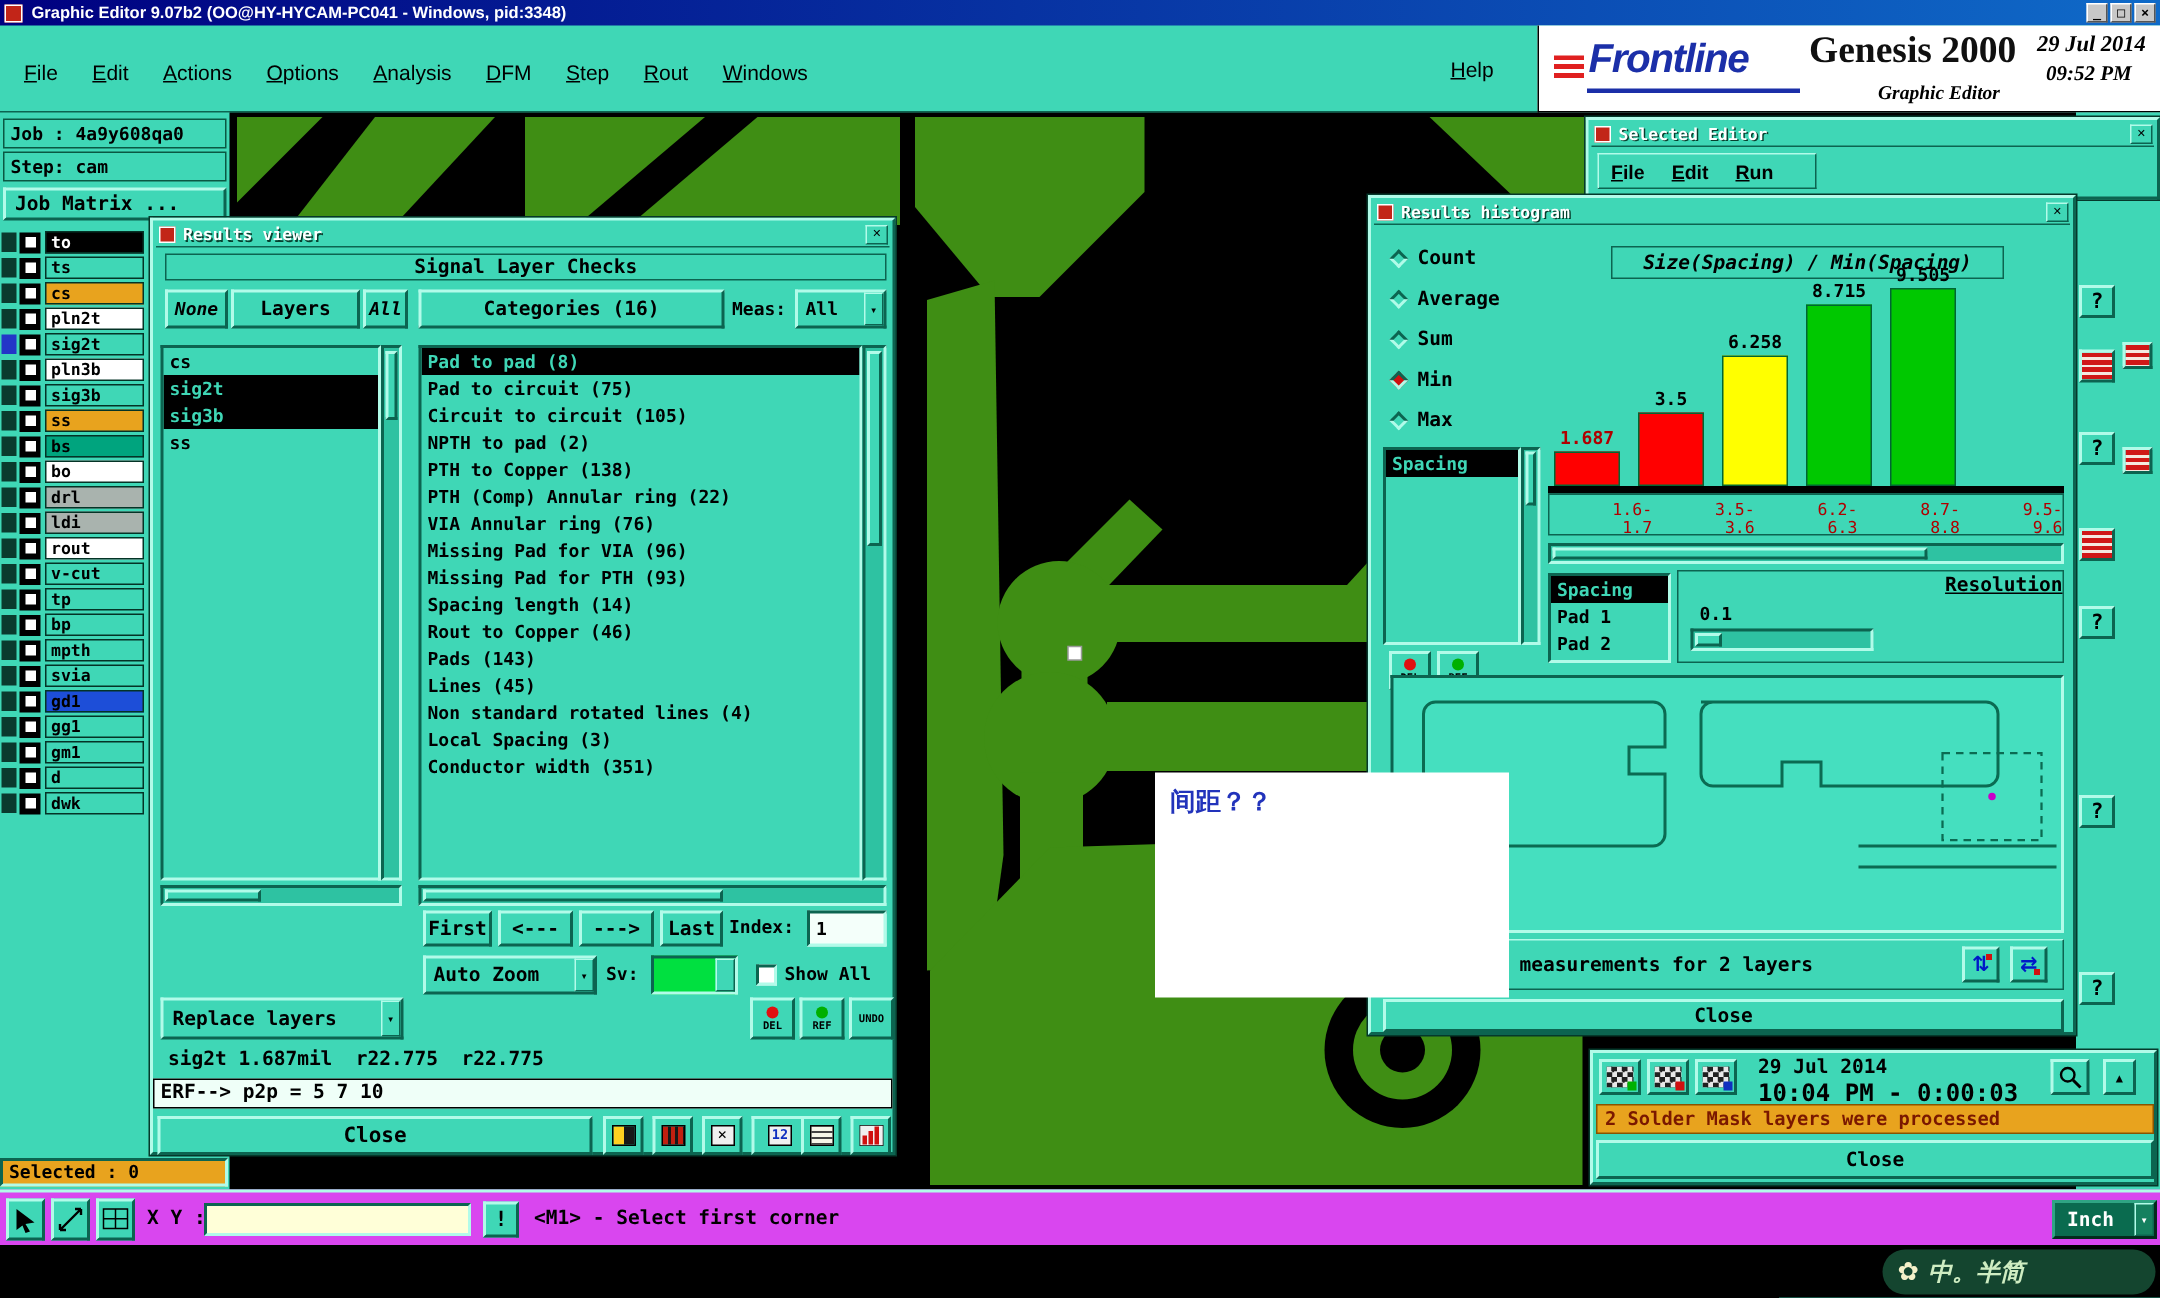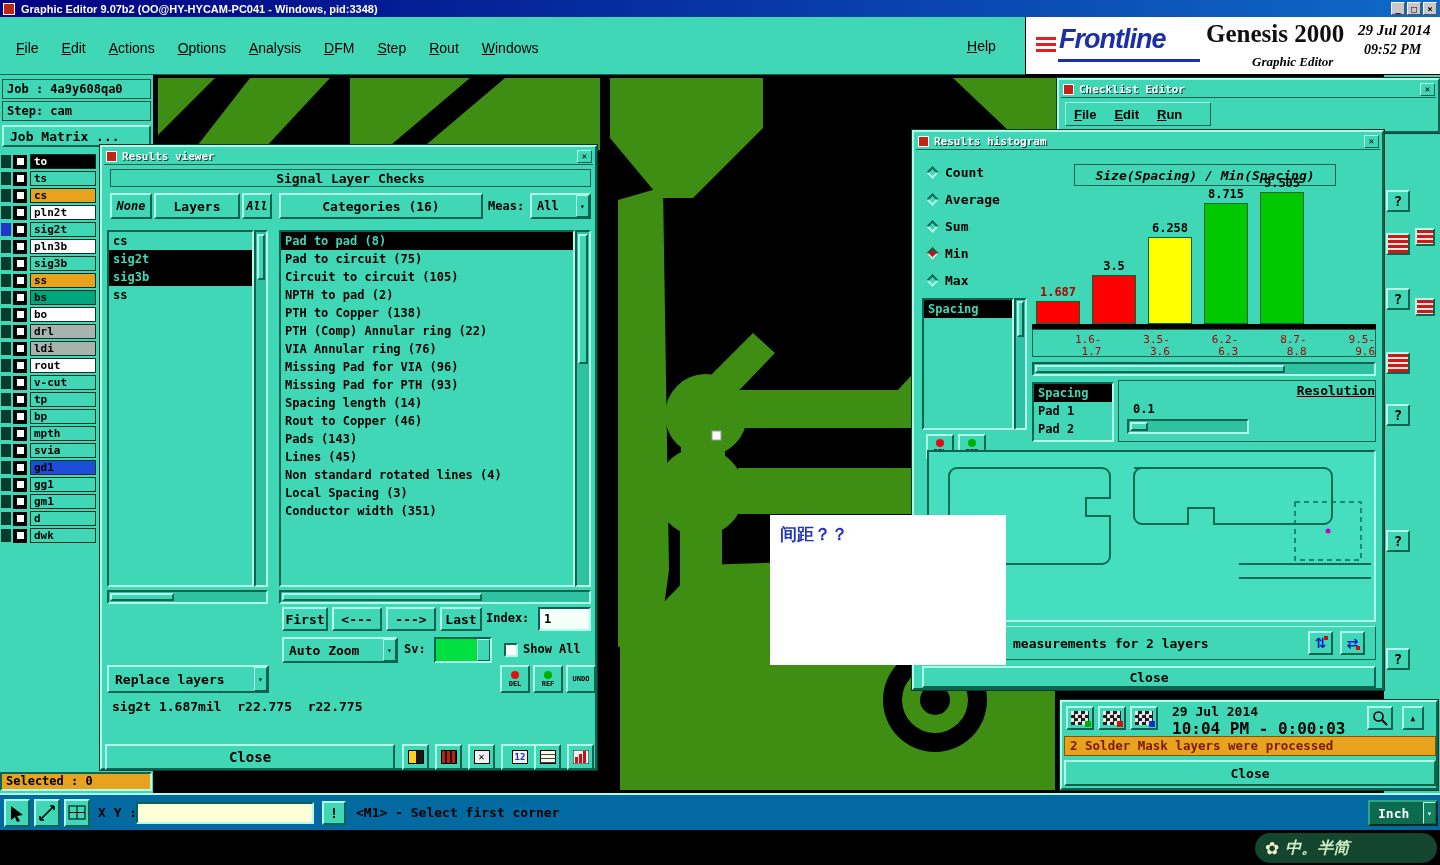--- a/index.html
+++ b/index.html
@@ -325,20 +325,22 @@
   </div>
   <div class="abs raised dotbtn" style="left:431px;top:518px;width:30px;height:28px;">
     <span class="dot" style="background:#00B000;"></span>
     <span>REF</span>
   </div>
   <div class="abs raised dotbtn" style="left:464px;top:518px;width:30px;height:28px;">
     <span>UNDO</span>
   </div>
 
   <div class="abs b" style="left:10px;top:552px;width:478px;font-size:13px;white-space:pre;">sig2t 1.687mil  r22.775  r22.775</div>
+  <div class="abs b" style="left:0;top:572px;width:493px;height:20px;background:#EFFFF8;border:1px solid #000;
+              font-size:13px;line-height:18px;padding-left:4px;white-space:pre;">ERF--&gt; p2p = 5 7 10</div>
 
   <div class="abs raised btn" style="left:3px;top:597px;width:290px;height:26px;font-size:14px;">Close</div>
   <div class="abs raised btn" style="left:300px;top:597px;width:27px;height:26px;">
     <div style="width:16px;height:14px;background:linear-gradient(90deg,#FFD020 50%,#181818 50%);border:1px solid #000;"></div>
   </div>
   <div class="abs raised btn" style="left:333px;top:597px;width:27px;height:26px;">
     <div style="width:16px;height:14px;background:repeating-linear-gradient(90deg,#C02010 0 3px,#181818 3px 5px);border:1px solid #000;"></div>
   </div>
   <div class="abs raised btn" style="left:366px;top:597px;width:27px;height:26px;">
     <div style="width:16px;height:14px;background:#F0F0F0;border:1px solid #000;font-size:10px;line-height:12px;text-align:center;font-weight:bold;">✕</div>
@@ -355,21 +357,21 @@
       <rect x="2" y="7" width="3" height="6" fill="#D01010"></rect>
         <rect x="6" y="4" width="3" height="9" fill="#D01010"></rect>
         <rect x="10" y="1" width="3" height="12" fill="#D01010"></rect>
       </svg>
   </div>
 </div>
 
 <div class="win" id="checklist-editor" style="left:1057px;top:78px;width:383px;height:55px;z-index:5;">
   <div class="titlebar">
     <div class="ticon"></div>
-    <span class="ttl">Checklist Editor</span>
+    <span class="ttl">Selected Editor</span>
     <div class="tclose">✕</div>
   </div>
   <div id="ce-menu" class="abs raised1" style="left:6px;top:22px;width:146px;height:24px;display:flex;align-items:center;padding-left:8px;">
       <div class="menu-item ce">File</div>
       <div class="menu-item ce">Edit</div>
       <div class="menu-item ce">Run</div>
     </div>
 </div>
 
 <div class="win" id="histogram-window" style="left:912px;top:130px;width:472px;height:560px;z-index:8;">
@@ -522,21 +524,21 @@
   <div class="abs raised btn" style="left:340px;top:4px;width:22px;height:24px;font-size:8px;">▲</div>
   <div class="abs b" style="left:2px;top:34px;width:372px;height:20px;background:#E8A31E;border:1px solid #8A5400;
               color:#7A1800;font-size:12.5px;line-height:17px;padding-left:5px;white-space:pre;">2 Solder Mask layers were processed</div>
   <div class="abs raised btn" style="left:2px;top:58px;width:372px;height:26px;font-size:13px;">Close</div>
 </div>
 
 <div class="abs" id="popup" style="left:770px;top:515px;width:236px;height:150px;background:#fff;z-index:20;">
   <span class="b" style="position:absolute;left:10px;top:8px;color:#2233BB;font-size:17px;font-family:'DejaVu Sans',sans-serif;">间距？？</span>
 </div>
 
-<div class="abs" style="left:0;top:793px;width:1440px;height:37px;background:#0369a1;border-top:2px solid #B2FBE9;z-index:30;">
+<div class="abs" style="left:0;top:793px;width:1440px;height:37px;background:#d946ef;border-top:2px solid #B2FBE9;z-index:30;">
   <div class="abs raised btn" style="left:4px;top:4px;width:26px;height:28px;">
     <svg width="18" height="18">
         <path d="M3,2 L15,11 L9,12 L12,17 L9,18 L7,13 L3,16 Z" fill="#000"></path>
       </svg>
   </div>
   <div class="abs raised btn" style="left:34px;top:4px;width:26px;height:28px;">
     <svg width="18" height="18">
         <path d="M2,16 L16,2 M2,16 h4 M2,16 v-4 M16,2 h-4 M16,2 v4" stroke="#000" stroke-width="1.6" fill="none"></path>
       </svg>
   </div>

